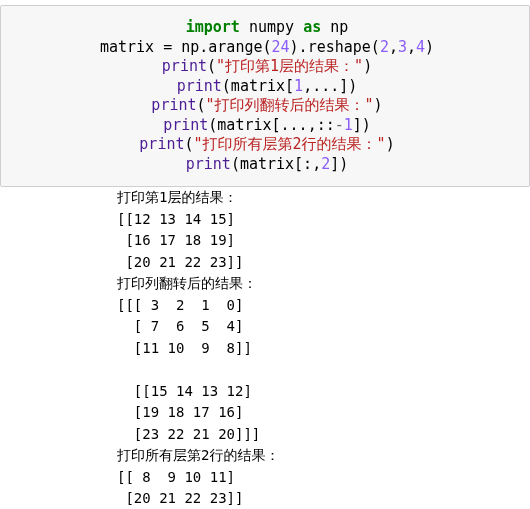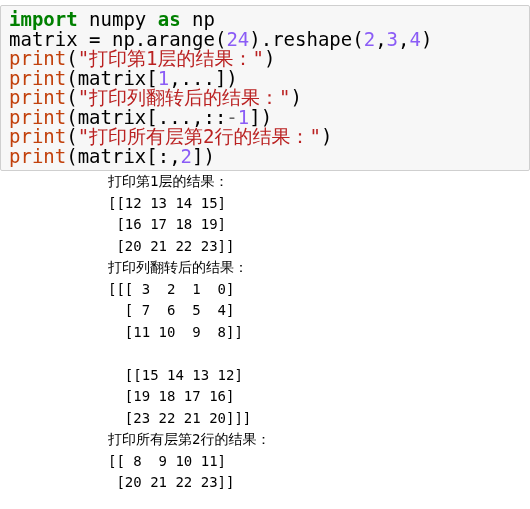--- a/index.html
+++ b/index.html
@@ -44,44 +44,46 @@
     flex: 1 1 auto;
     background: #f7f7f7;
     border: 1px solid #cfcfcf;
     border-radius: 2px;
     padding: 4px 4px 4px 8px;
     box-sizing: border-box;
     min-height: 10px;
   }
 
   .code {
-    margin: 0;
+    margin: 8px;
     font-family: "DejaVu Sans Mono", "Liberation Mono", monospace;
-    font-size: 19px;
+    font-size: 15px;
     line-height: 19.5px;
     white-space: pre;
     color: #000000;
+    text-align: center;
     -webkit-font-smoothing: none;
   }
 
   .ln { display: block; white-space: pre; }
 
   
   .kw      { color: #008000; font-weight: bold; }
   .nm      { color: #000000; }
-  .fn      { color: #c2410c; }
+  .fn      { color: #4c1d95; }
   .num     { color: #8b5cf6; }
   .str     { color: #BA2121; }
   .op      { color: #666666; }
   .punct   { color: #000000; }
 
   
   .output-row {
     display: flex;
     align-items: flex-end;
+    padding-left: 9px;
   }
   .output-prompt {
     width: 100px;
     flex: 0 0 100px;
   }
   .output-area {
     flex: 1 1 auto;
     padding-left: 8px;
     box-sizing: border-box;
   }

